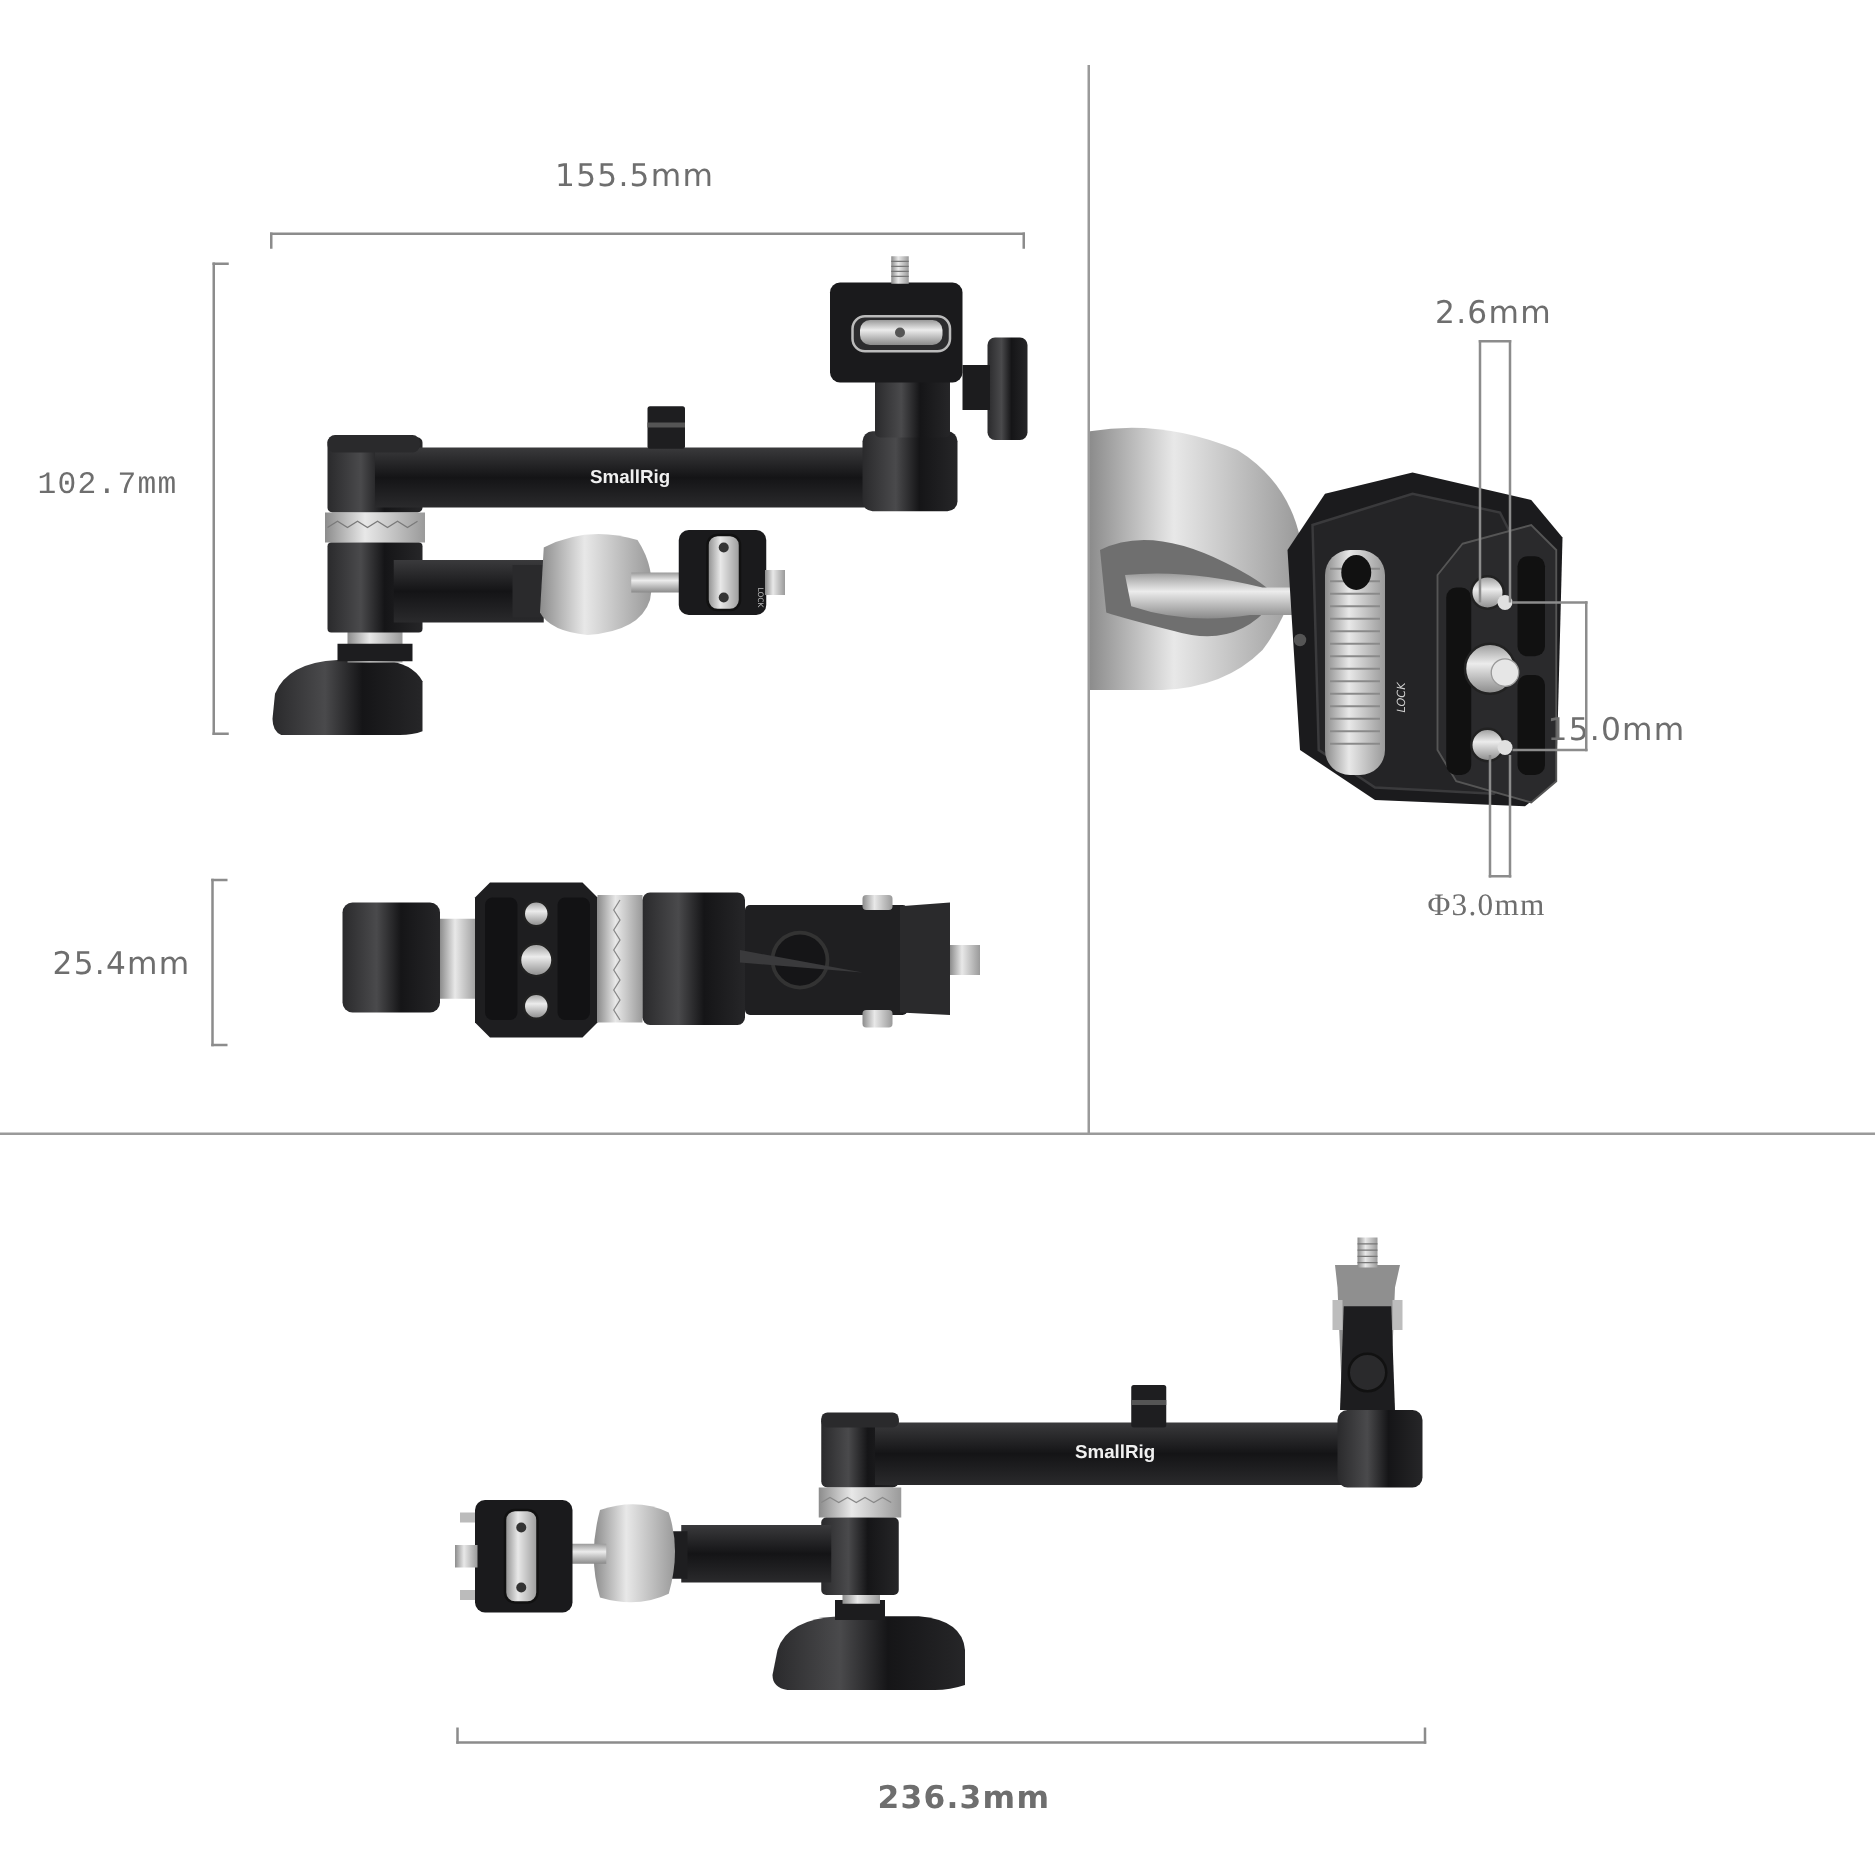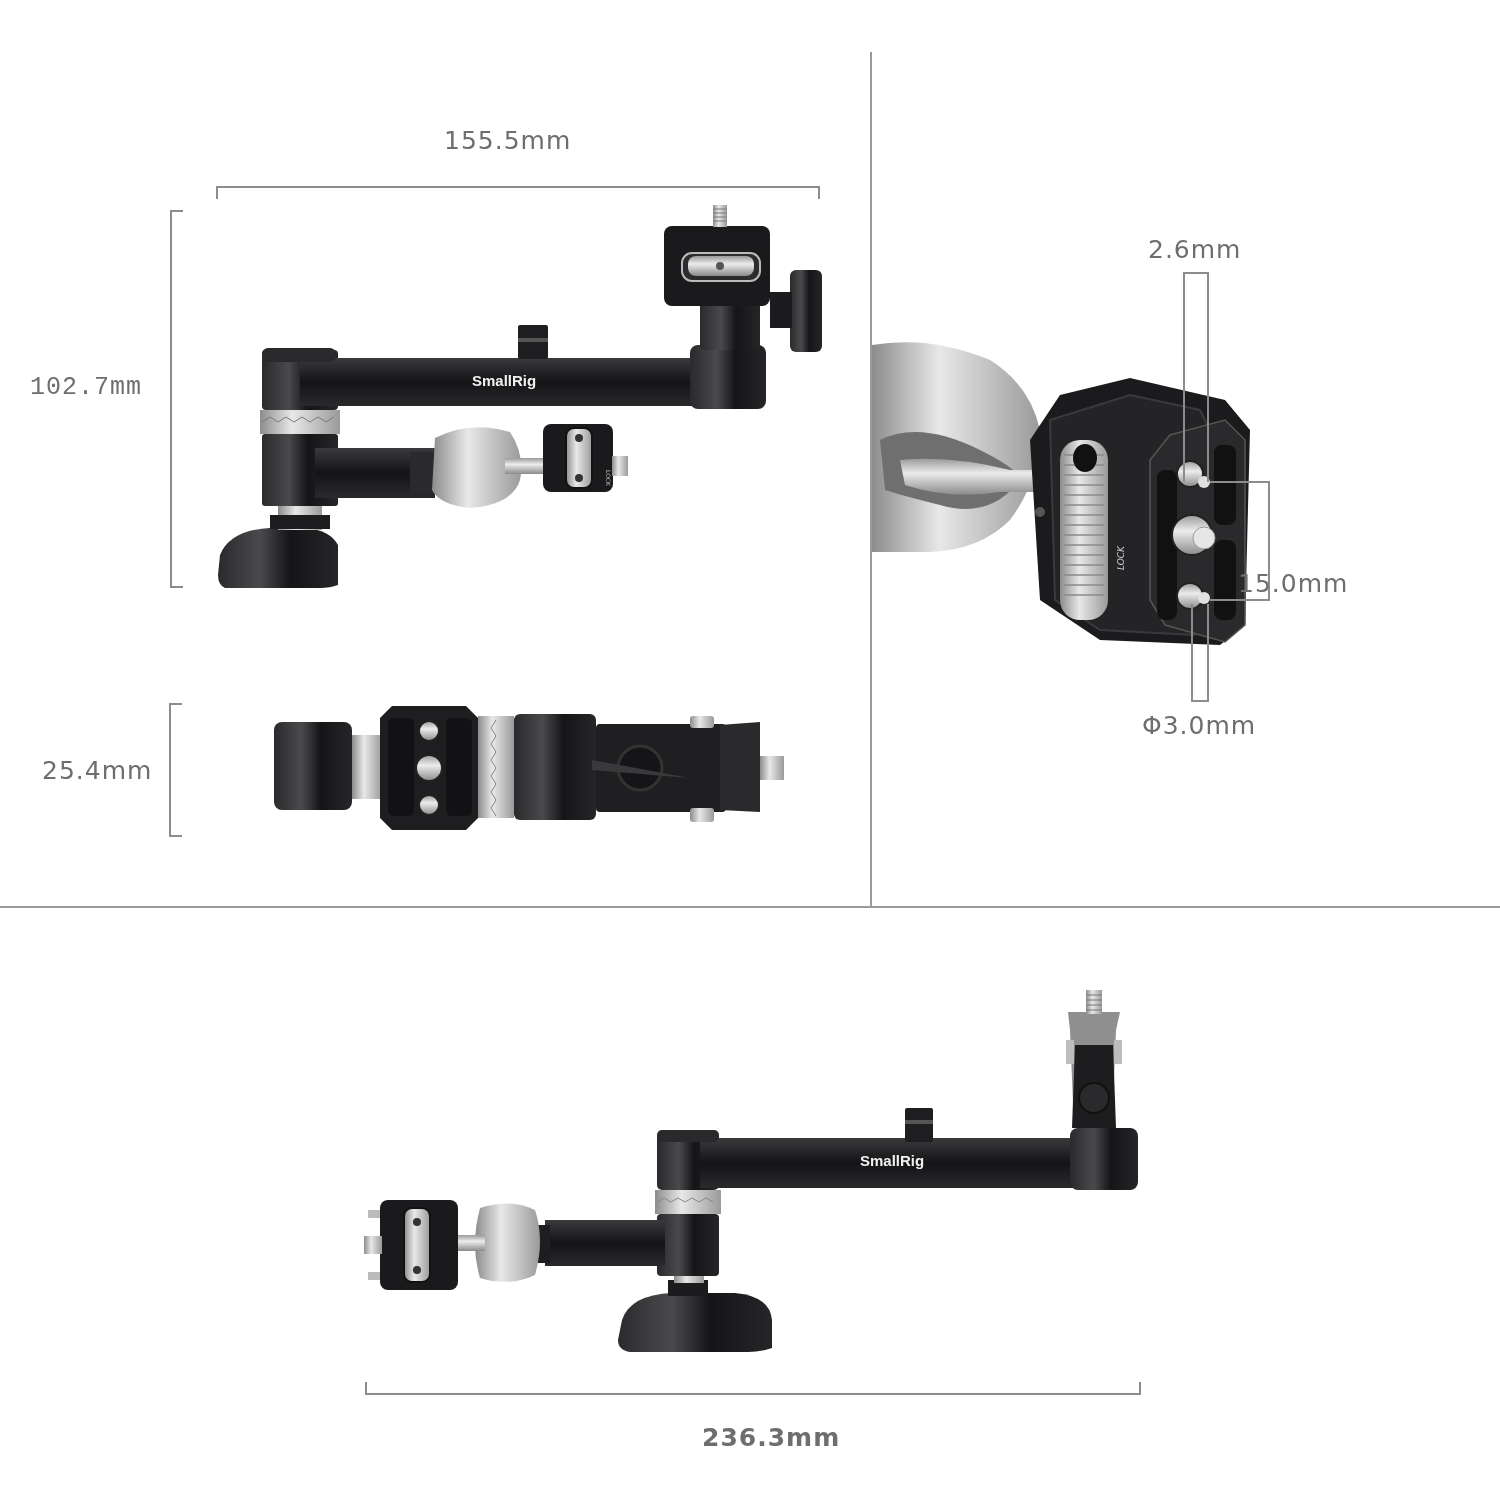--- a/index.html
+++ b/index.html
@@ -167,21 +167,21 @@
   <span class="dim-label" style="left:1148px; top:235px;text-align:center;">2.6mm</span>
   <div class="line" style="left:1183px; top:272px; width:2px; height:210px;"></div>
   <div class="line" style="left:1207px; top:272px; width:2px; height:210px;"></div>
   <div class="line" style="left:1183px; top:272px; width:26px; height:2px;"></div>
 
   <span class="dim-label" style="left:1238px; top:522px;margin-top:47px;">15.0mm</span>
   <div class="line" style="left:1210px; top:481px; width:60px; height:2px;"></div>
   <div class="line" style="left:1268px; top:481px; width:2px; height:120px;"></div>
   <div class="line" style="left:1210px; top:599px; width:60px; height:2px;"></div>
 
-  <span class="dim-label" style="left:1142px; top:711px;">Φ3.0mm</span>
+  <span class="dim-label" style="left:1142px; top:711px;font-family:Liberation Serif, serif;">Φ3.0mm</span>
   <div class="line" style="left:1191px; top:604px; width:2px; height:98px;"></div>
   <div class="line" style="left:1207px; top:604px; width:2px; height:98px;"></div>
   <div class="line" style="left:1191px; top:700px; width:18px; height:2px;"></div>
 </div>
 
 <div>
   <svg style="left:0; top:0;" width="1500" height="1500">
 
     <path d="M622 1320 Q630 1295 672 1293 L735 1293 Q770 1296 772 1320 L772 1348 Q760 1352 748 1352 L630 1352 Q618 1350 618 1340 Z" fill="url(#blkH)"></path>
     <rect x="668" y="1280" width="40" height="16" fill="#1c1c1e"></rect>

